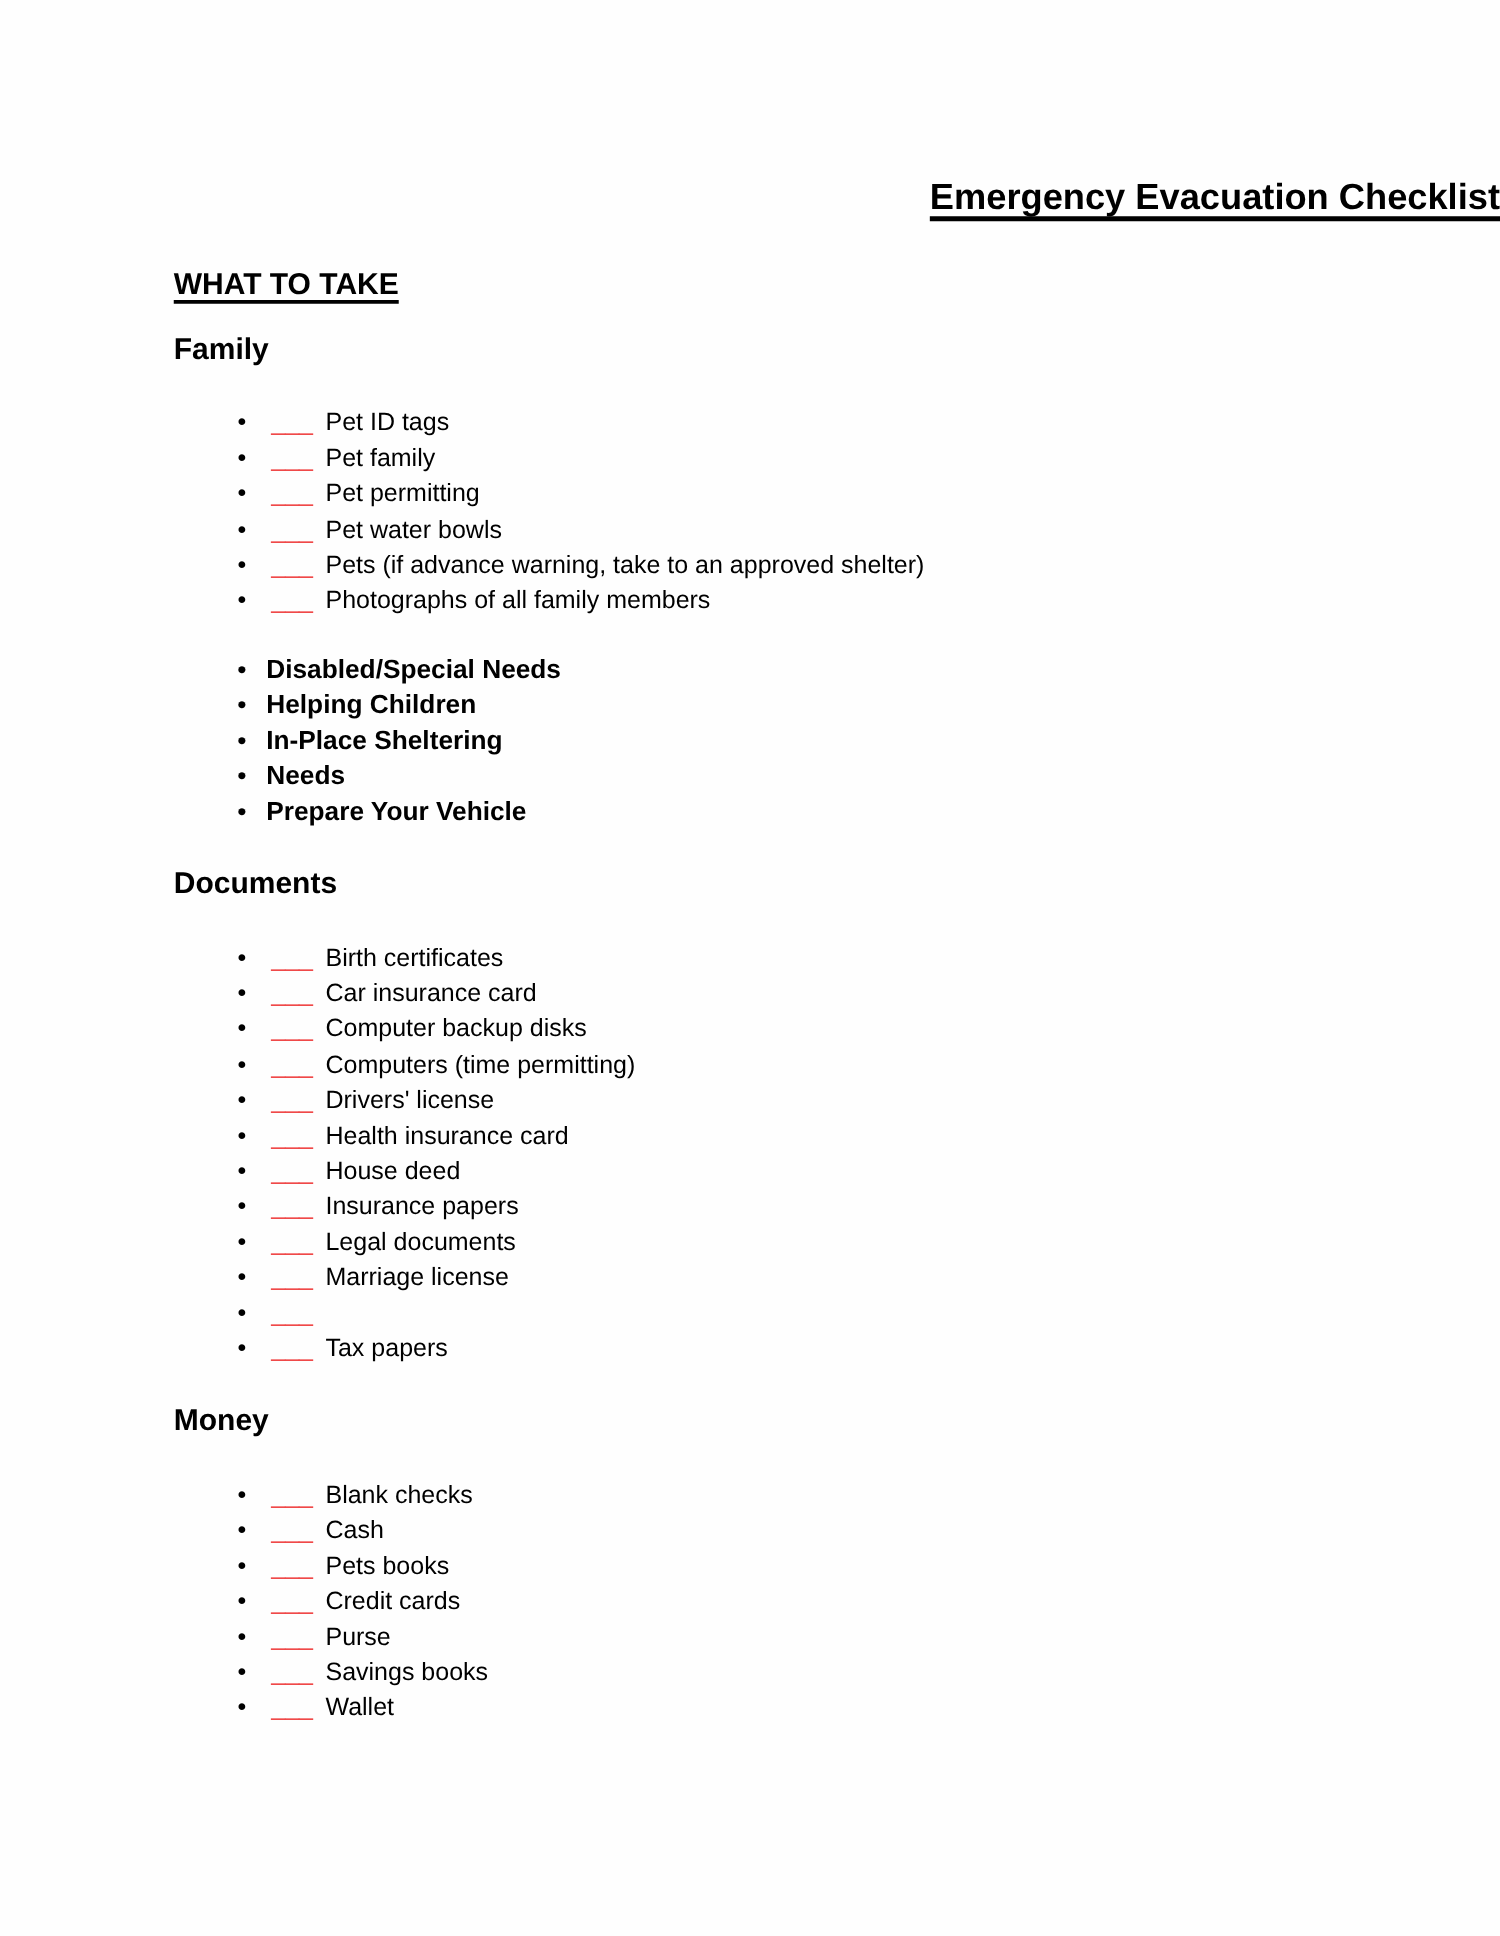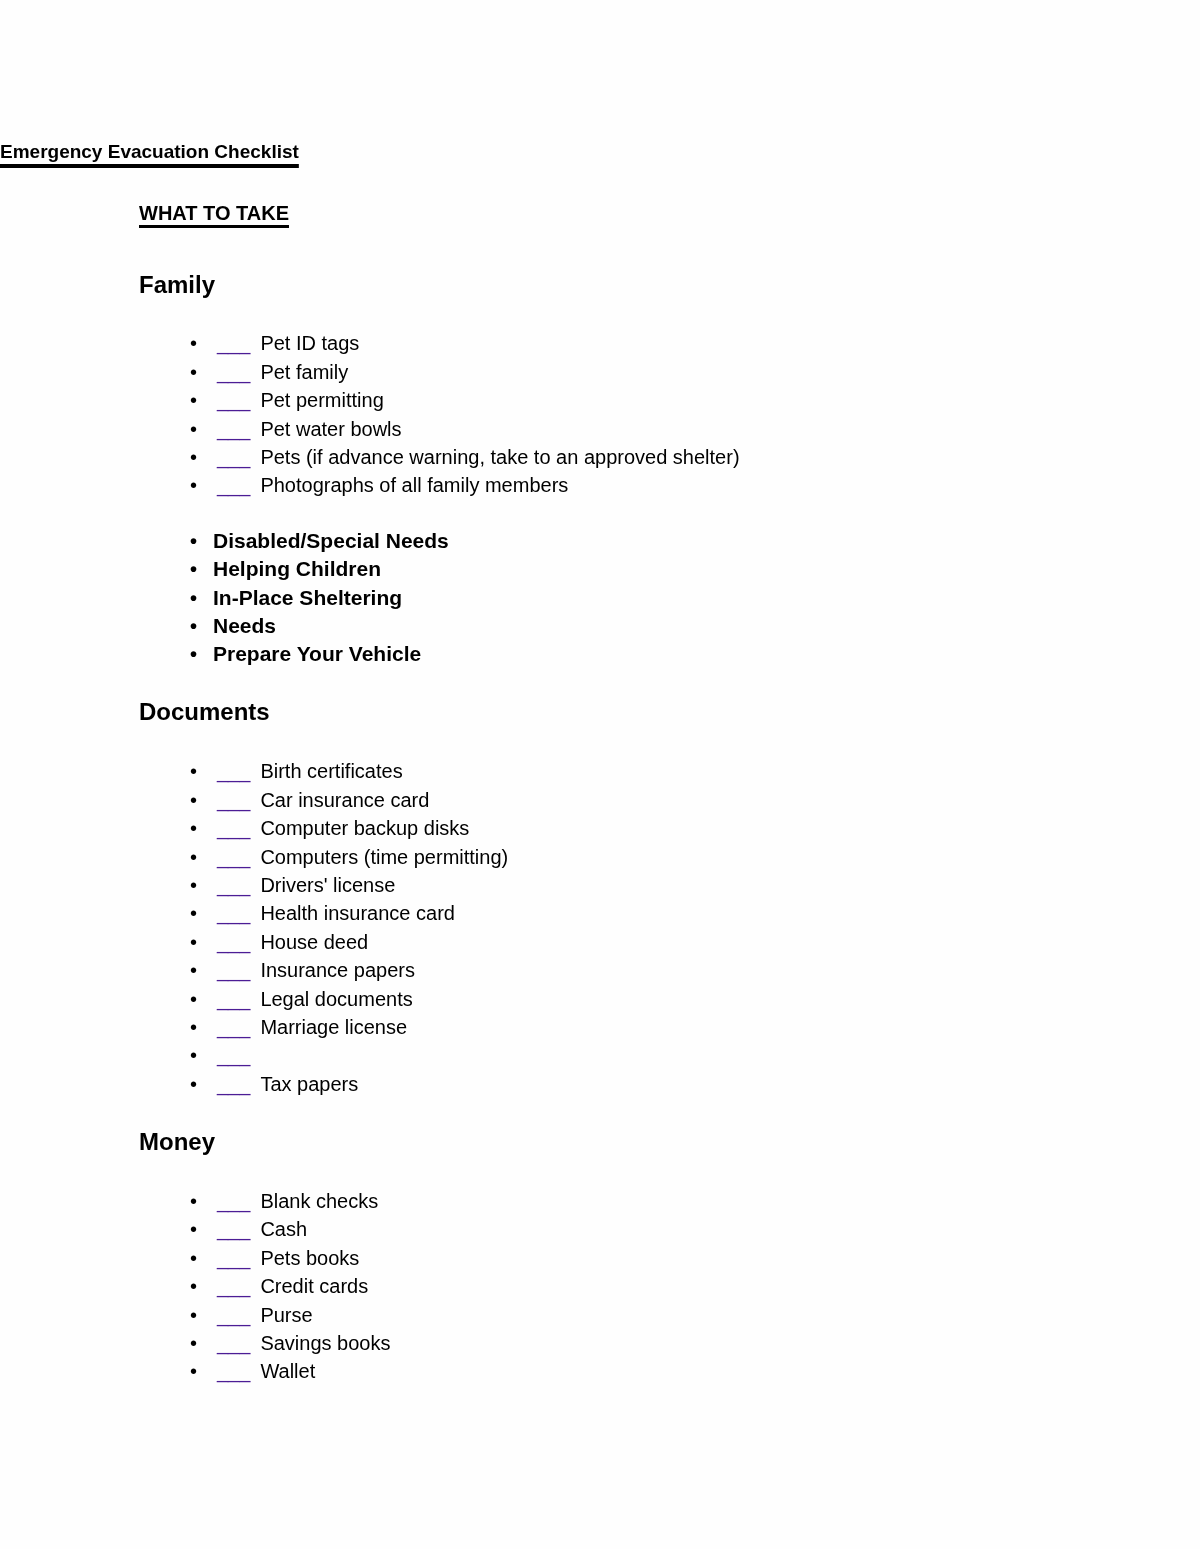--- a/index.html
+++ b/index.html
@@ -1,47 +1,47 @@
 <!DOCTYPE html>
 <html><head>
 <meta charset="utf-8">
 <style>
   html,body{margin:0;padding:0;background:#fff;}
   .page{
     width:1200px;height:1549px;background:#fefefe;color:#000;
     font-family:"Liberation Sans",sans-serif;overflow:hidden;position:relative;
   }
   .title{
-    margin:0;padding-top:140px;text-align:left;
-    font-size:19px;font-weight:bold;line-height:1.25;
+    margin:0;padding-top:140px;text-align:right;
+    font-size:29px;font-weight:bold;line-height:1.25;
     text-decoration:underline;text-decoration-thickness:4px;text-underline-offset:6px;
   }
   .h2{
-    margin:38px 0 0 139px;font-size:20px;font-weight:bold;line-height:1.15;
+    margin:38px 0 0 139px;font-size:24px;font-weight:bold;line-height:1.15;
     text-decoration:underline;text-decoration-thickness:3px;text-underline-offset:5px;
   }
   .h3{margin:30px 0 0 139px;font-size:24px;font-weight:bold;line-height:1.15;}
-  [data-name="family-heading"]{margin-top:46px;}
+  [data-name="family-heading"]{margin-top:24px;}
   [data-name="documents-heading"]{margin-top:29px;}
   [data-name="money-heading"]{margin-top:30px;}
   ul{list-style:none;margin:0;padding:0;}
   .checklist{margin:31px 0 0 190px;}
   [data-name="documents-checklist"]{margin-top:32px;}
   [data-name="money-checklist"]{margin-top:31px;}
   .topics{margin:27px 0 0 190px;}
   .check-item{
     display:flex;align-items:baseline;line-height:28.4px;font-size:20px;
   }
   .topic-item{
     display:flex;align-items:baseline;line-height:28.4px;
     font-size:21px;font-weight:bold;
   }
   .bullet{flex:none;width:27px;font-size:20px;}
   .topic-item .bullet{width:23px;}
-  .blank{flex:none;min-width:33px;margin-right:10px;letter-spacing:0px;color:#4c1d95;}
+  .blank{flex:none;min-width:33px;margin-right:10px;letter-spacing:0px;color:#ef4444;}
   .label{white-space:nowrap;}
 </style>
 </head>
 <body>
 
 <div class="page" data-name="document-page">
 
   <h1 class="title" data-name="document-title">Emergency Evacuation Checklist</h1>
 
   <h2 class="h2" data-name="what-to-take-heading">WHAT TO TAKE</h2>

